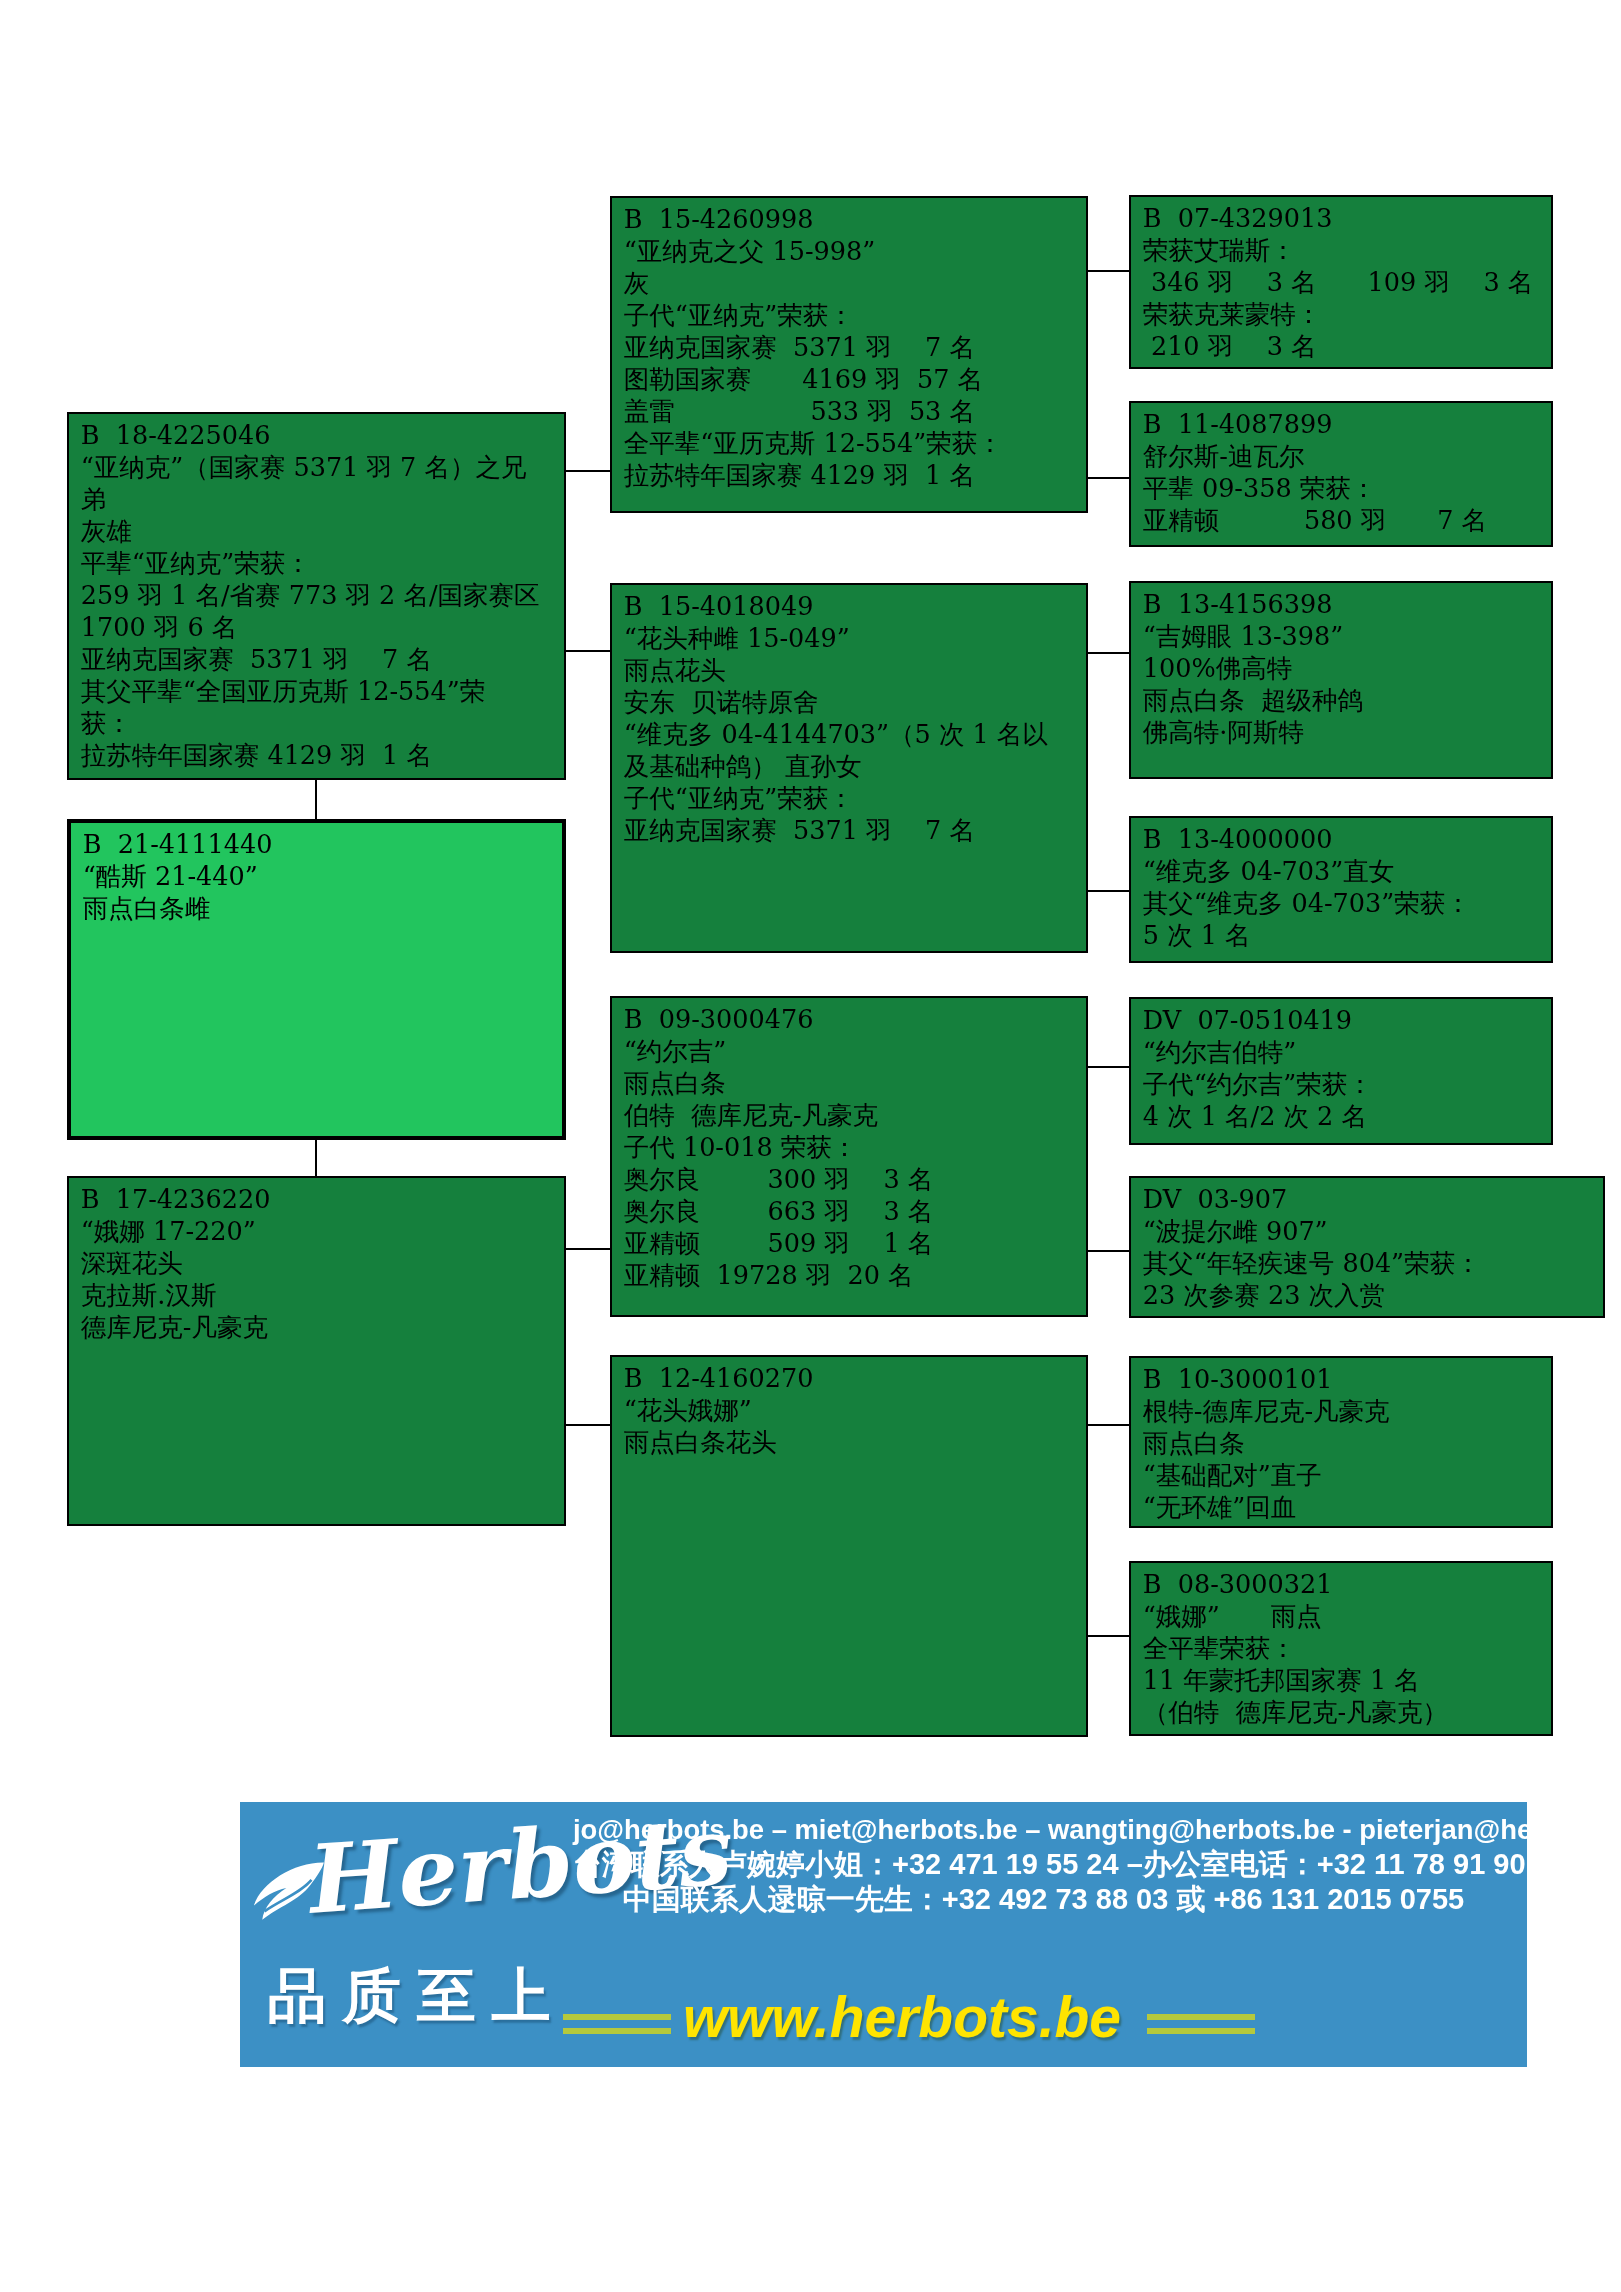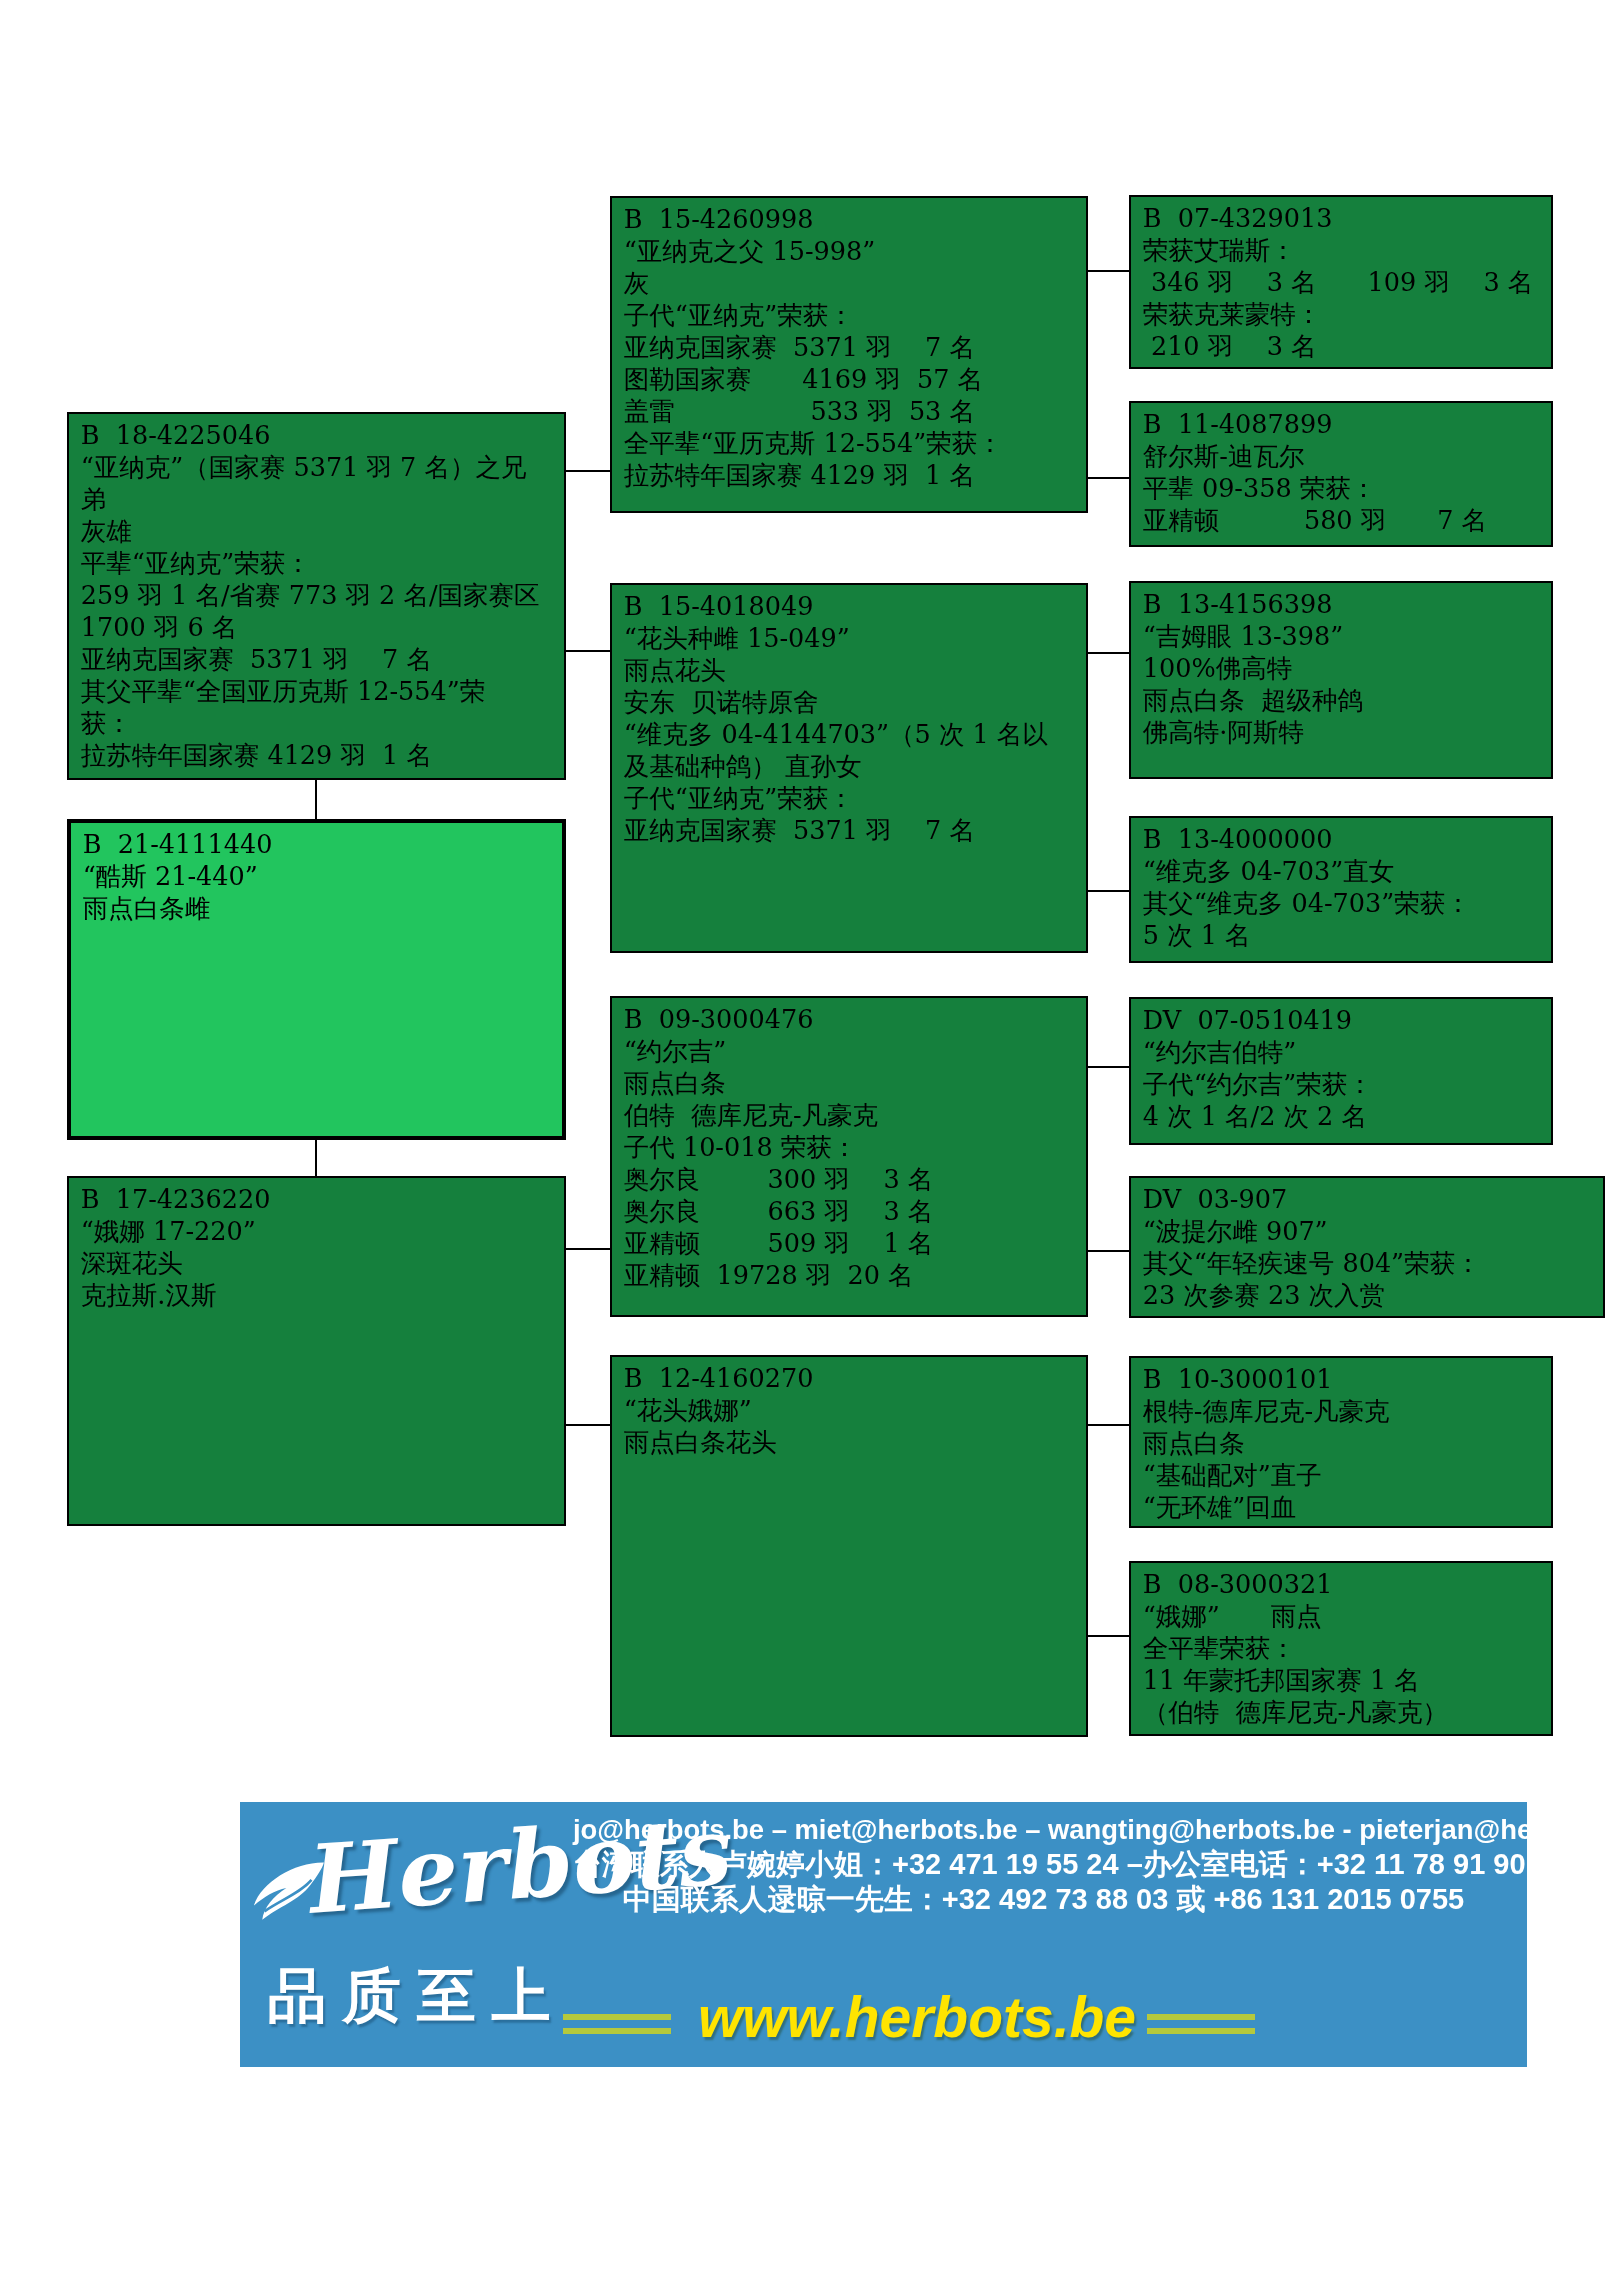--- a/index.html
+++ b/index.html
@@ -19,36 +19,36 @@
   .logo-tagline{position:absolute;left:27.4px;top:155px;font-family:"DejaVu Sans","Liberation Sans",sans-serif;
         font-weight:bold;font-size:59px;color:#fff;letter-spacing:15.7px;white-space:nowrap;
         text-shadow:2px 2.9px 2px rgba(10,50,80,0.35);}
   .contact-block{position:absolute;left:333px;top:9.8px;width:941px;text-align:center;
         font-family:"Liberation Sans","DejaVu Sans",sans-serif;font-weight:bold;color:#fff;}
   .b-line{font-size:29px;line-height:35px;white-space:nowrap;}
   .b-line.emails{font-size:27.4px;}
   .slogan{position:absolute;left:372px;top:147px;width:814px;text-align:center;color:#fff;
         font-family:"Liberation Sans","DejaVu Sans",sans-serif;font-weight:bold;font-style:italic;
         font-size:32px;letter-spacing:2px;white-space:nowrap;}
-  .url{position:absolute;left:339px;top:182px;width:676px;text-align:center;color:#ffe400;
+  .url{position:absolute;left:324px;top:182px;width:676px;text-align:center;color:#ffe400;
         font-family:"Liberation Sans","DejaVu Sans",sans-serif;font-weight:bold;font-style:italic;
         font-size:57px;white-space:nowrap;text-shadow:2px 2.9px 2px rgba(30,60,20,0.4);}
   .linepair{position:absolute;top:212px;width:108px;height:21.6px;}
   .linepair i{display:block;height:5.9px;background:#b5c93d;margin-bottom:7.8px;}
   .linepair.left{left:323px;}
   .linepair.right{left:907px;}
 </style>
 </head>
 <body>
 
 <div class="page">
 
   <div class="pbox" style="left:67px;top:412px;width:499px;height:368px"><div class="bline">B  18-4225046</div><div class="bline">“亚纳克”（国家赛 5371 羽 7 名）之兄</div><div class="bline">弟</div><div class="bline">灰雄</div><div class="bline">平辈“亚纳克”荣获：</div><div class="bline">259 羽 1 名/省赛 773 羽 2 名/国家赛区</div><div class="bline">1700 羽 6 名</div><div class="bline">亚纳克国家赛  5371 羽　 7 名</div><div class="bline">其父平辈“全国亚历克斯 12-554”荣</div><div class="bline">获：</div><div class="bline">拉苏特年国家赛 4129 羽  1 名</div></div>
   <div class="pbox subject" style="left:67px;top:819px;width:499px;height:321px"><div class="bline">B  21-4111440</div><div class="bline">“酷斯 21-440”</div><div class="bline">雨点白条雌</div></div>
-  <div class="pbox" style="left:67px;top:1176px;width:499px;height:350px"><div class="bline">B  17-4236220</div><div class="bline">“娥娜 17-220”</div><div class="bline">深斑花头</div><div class="bline">克拉斯.汉斯</div></div>
+  <div class="pbox" style="left:67px;top:1176px;width:499px;height:350px"><div class="bline">B  17-4236220</div><div class="bline">“娥娜 17-220”</div><div class="bline">深斑花头</div><div class="bline">克拉斯.汉斯</div><div class="bline">德库尼克-凡豪克</div></div>
 
   <div class="pbox" style="left:610px;top:196px;width:478px;height:317px"><div class="bline">B  15-4260998</div><div class="bline">“亚纳克之父 15-998”</div><div class="bline">灰</div><div class="bline">子代“亚纳克”荣获：</div><div class="bline">亚纳克国家赛  5371 羽　 7 名</div><div class="bline">图勒国家赛　　4169 羽  57 名</div><div class="bline">盖雷　　　　　 533 羽  53 名</div><div class="bline">全平辈“亚历克斯 12-554”荣获：</div><div class="bline">拉苏特年国家赛 4129 羽  1 名</div></div>
   <div class="pbox" style="left:610px;top:583px;width:478px;height:370px"><div class="bline">B  15-4018049</div><div class="bline">“花头种雌 15-049”</div><div class="bline">雨点花头</div><div class="bline">安东  贝诺特原舍</div><div class="bline">“维克多 04-4144703”（5 次 1 名以</div><div class="bline">及基础种鸽） 直孙女</div><div class="bline">子代“亚纳克”荣获：</div><div class="bline">亚纳克国家赛  5371 羽　 7 名</div></div>
   <div class="pbox" style="left:610px;top:996px;width:478px;height:321px"><div class="bline">B  09-3000476</div><div class="bline">“约尔吉”</div><div class="bline">雨点白条</div><div class="bline">伯特  德库尼克-凡豪克</div><div class="bline">子代 10-018 荣获：</div><div class="bline">奥尔良　　  300 羽　 3 名</div><div class="bline">奥尔良　　  663 羽　 3 名</div><div class="bline">亚精顿　　  509 羽　 1 名</div><div class="bline">亚精顿  19728 羽  20 名</div></div>
   <div class="pbox" style="left:610px;top:1355px;width:478px;height:382px"><div class="bline">B  12-4160270</div><div class="bline">“花头娥娜”</div><div class="bline">雨点白条花头</div></div>
 
   <div class="pbox" style="left:1129px;top:195px;width:424px;height:174px"><div class="bline">B  07-4329013</div><div class="bline">荣获艾瑞斯：</div><div class="bline"> 346 羽　 3 名　　109 羽　 3 名</div><div class="bline">荣获克莱蒙特：</div><div class="bline"> 210 羽　 3 名</div></div>
   <div class="pbox" style="left:1129px;top:401px;width:424px;height:146px"><div class="bline">B  11-4087899</div><div class="bline">舒尔斯-迪瓦尔</div><div class="bline">平辈 09-358 荣获：</div><div class="bline">亚精顿　　　 580 羽　　7 名</div></div>
   <div class="pbox" style="left:1129px;top:581px;width:424px;height:198px"><div class="bline">B  13-4156398</div><div class="bline">“吉姆眼 13-398”</div><div class="bline">100%佛高特</div><div class="bline">雨点白条  超级种鸽</div><div class="bline">佛高特·阿斯特</div></div>
   <div class="pbox" style="left:1129px;top:816px;width:424px;height:147px"><div class="bline">B  13-4000000</div><div class="bline">“维克多 04-703”直女</div><div class="bline">其父“维克多 04-703”荣获：</div><div class="bline">5 次 1 名</div></div>

